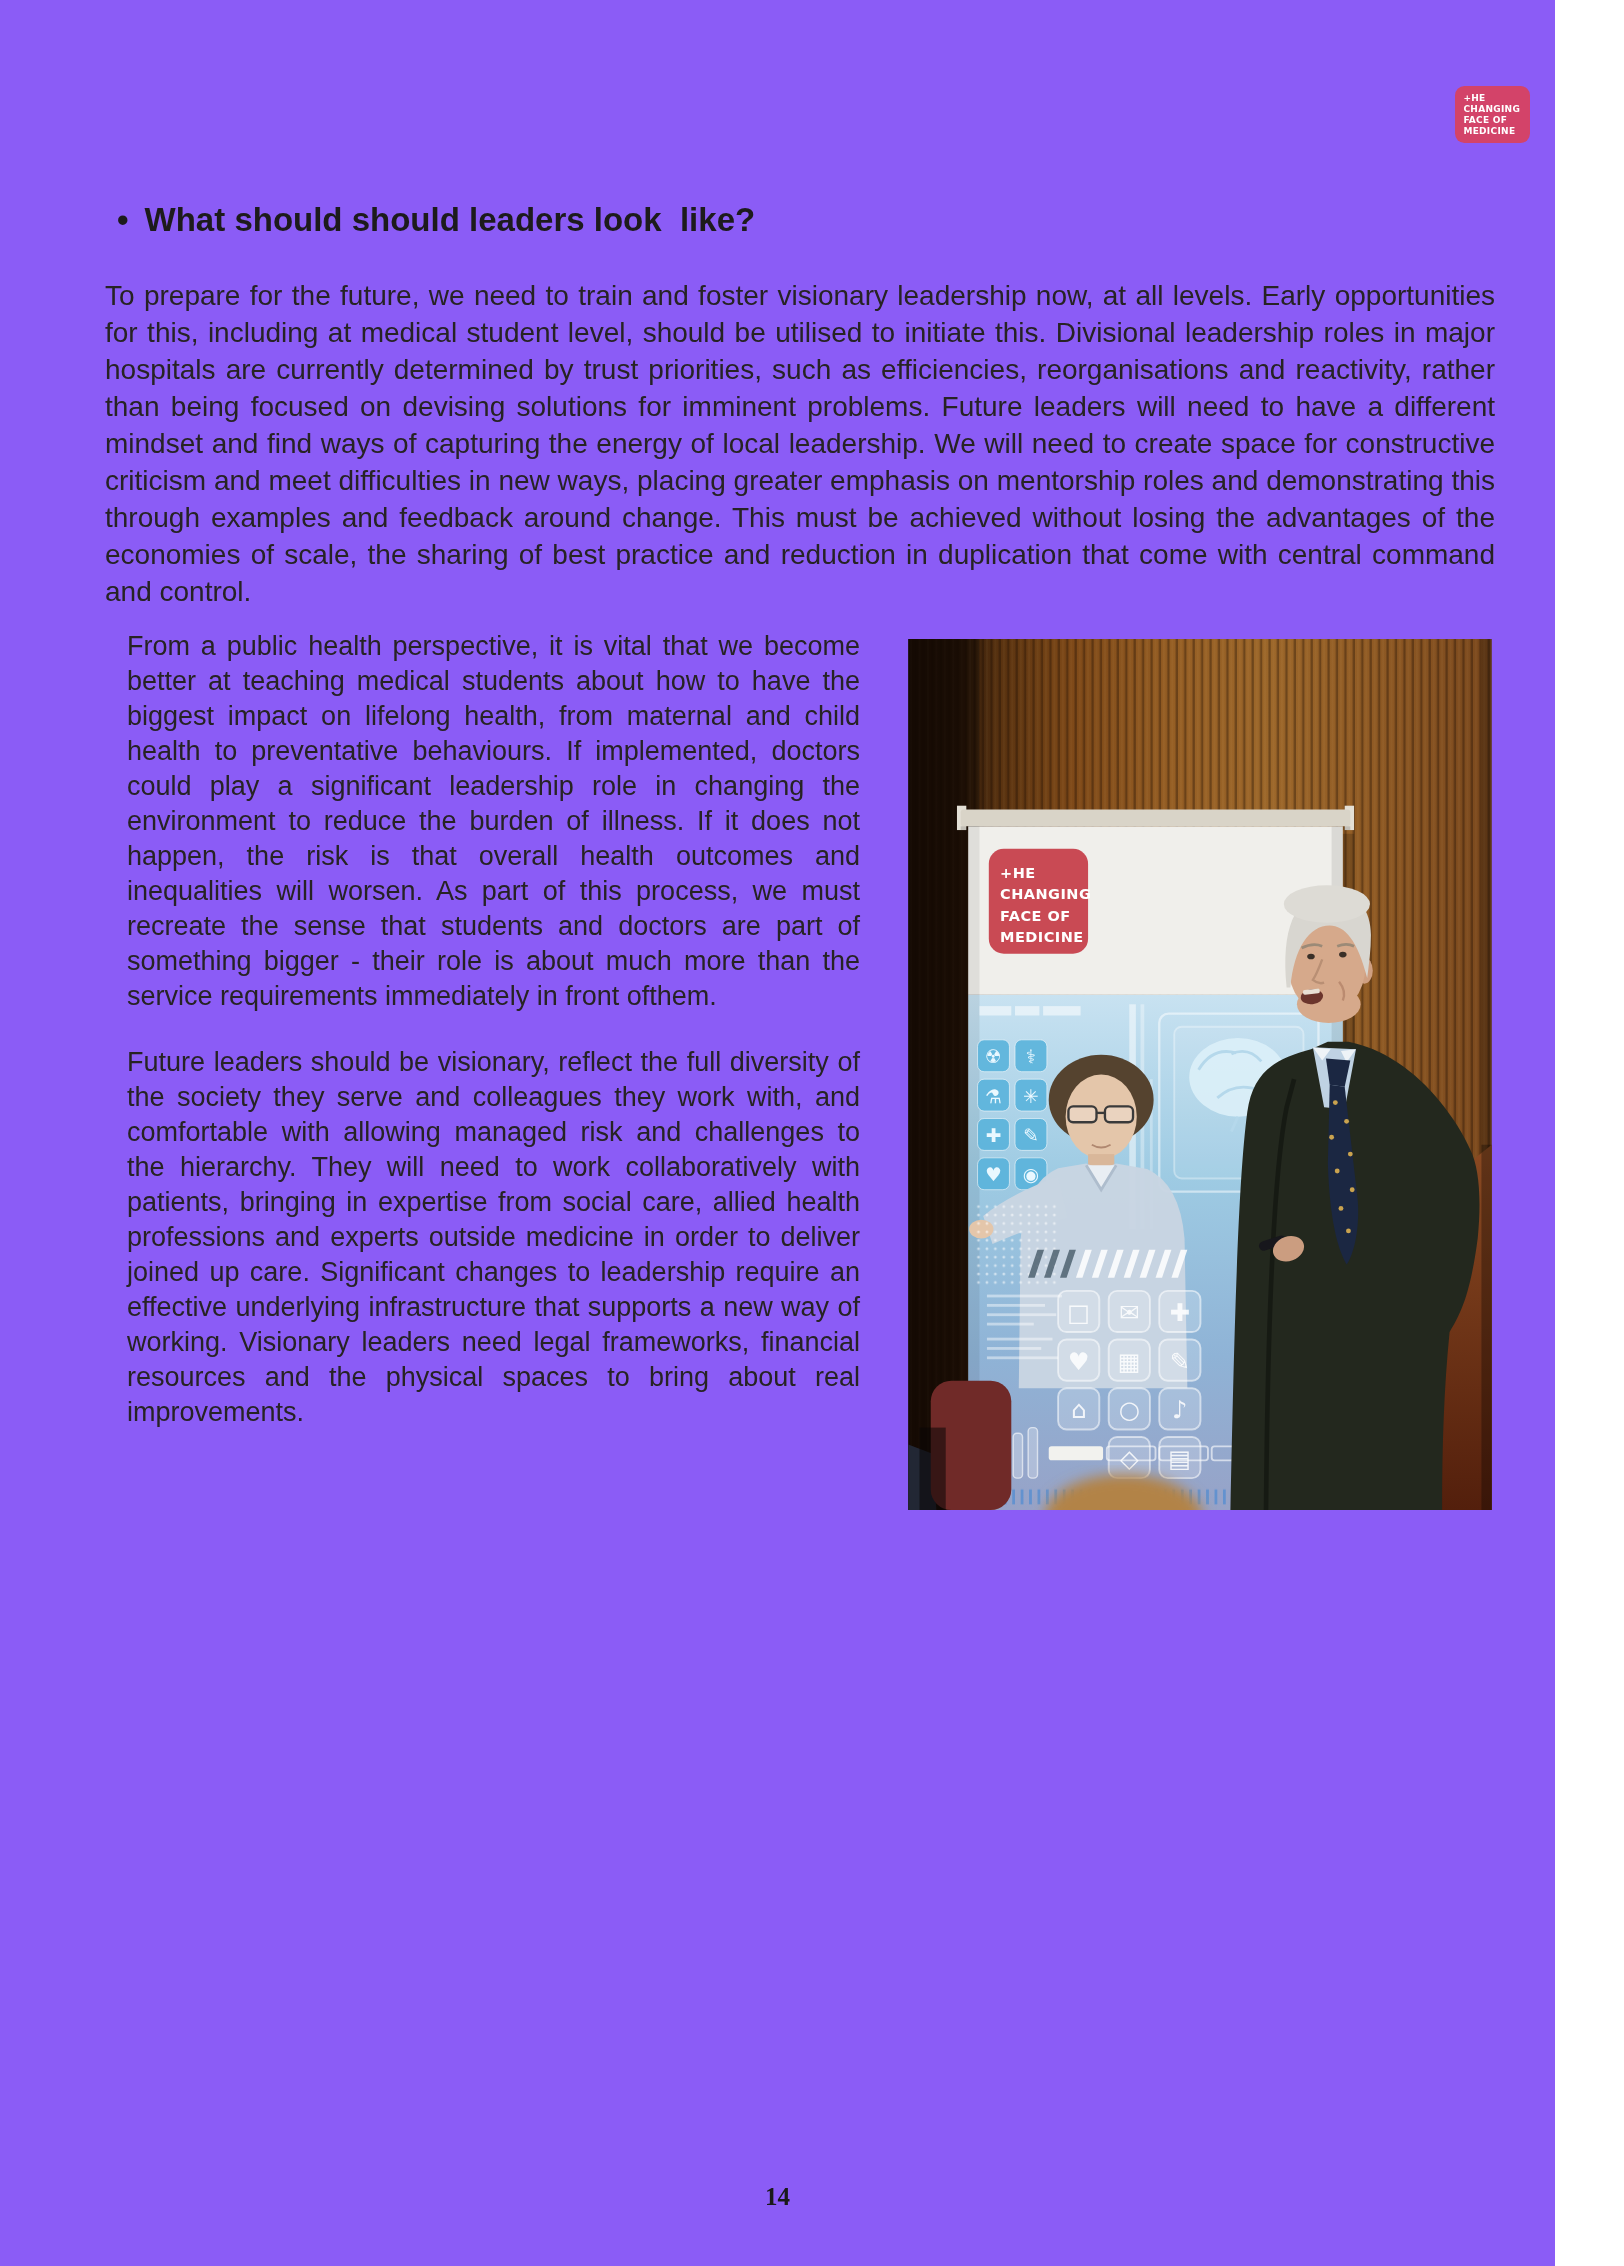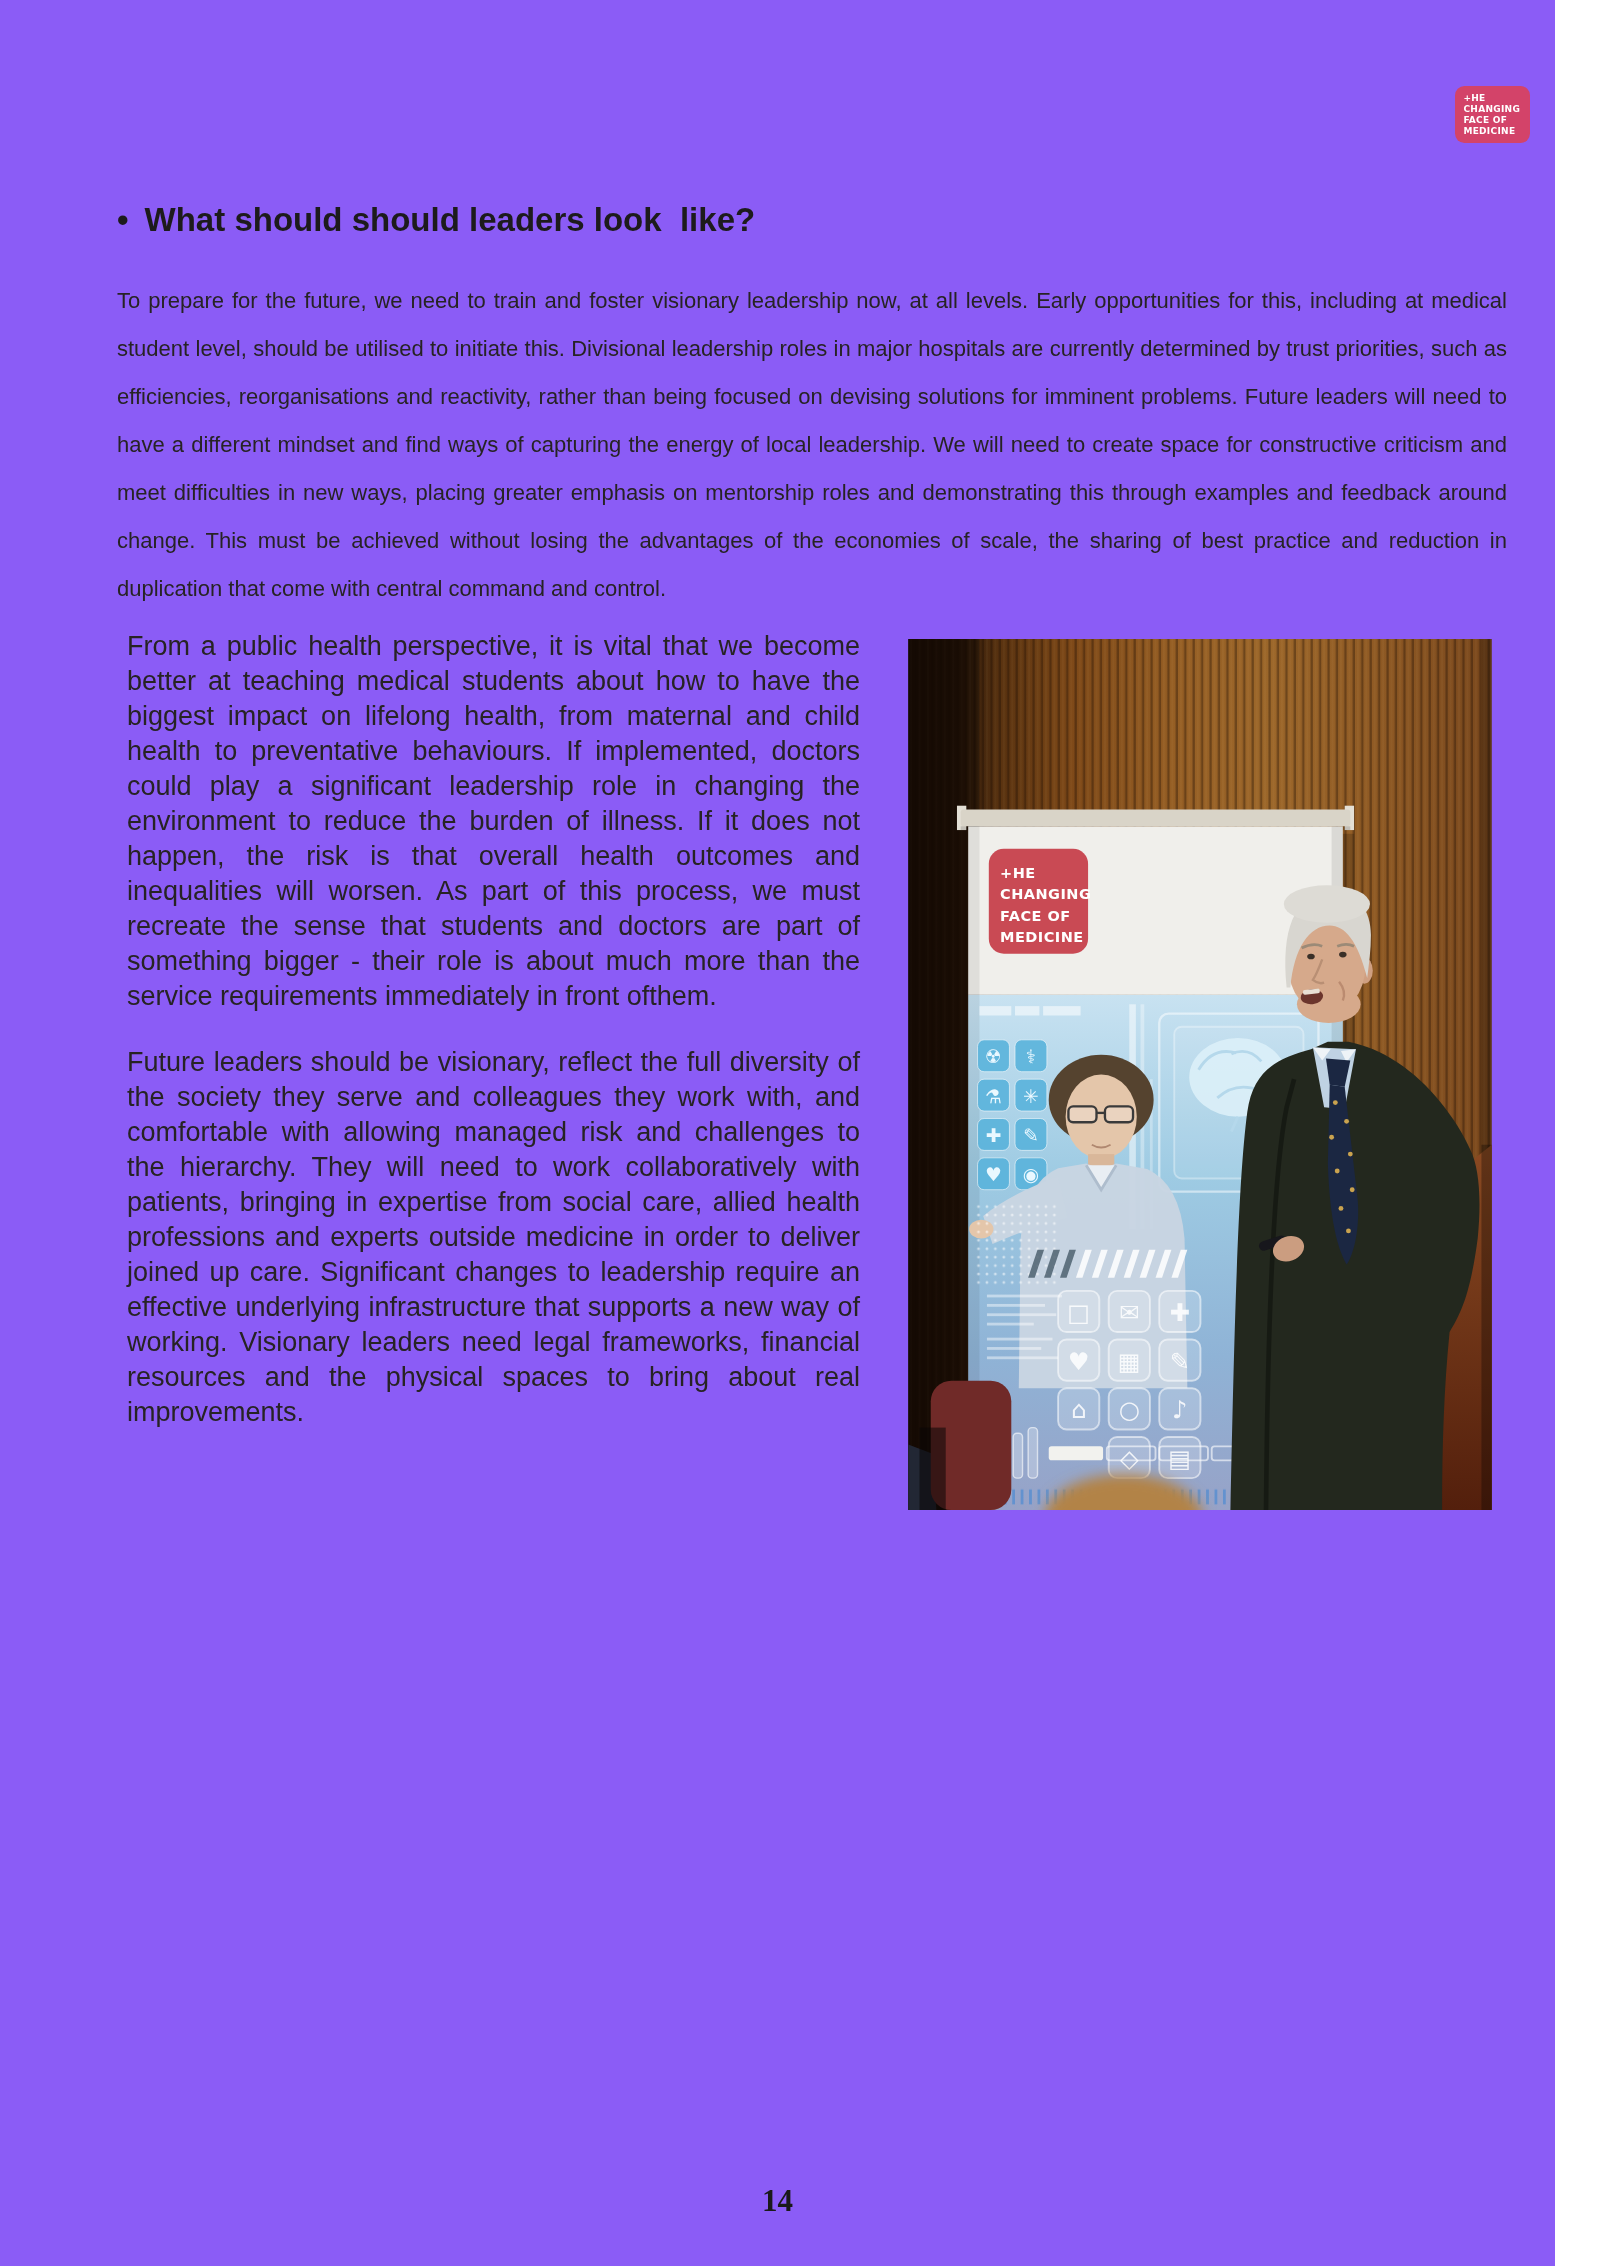--- a/index.html
+++ b/index.html
@@ -25,40 +25,40 @@
   
   .heading{
     position:absolute;left:117px;top:199px;width:1218px;
     font-weight:bold;font-size:33px;line-height:41px;color:#1d1b1c;
     display:flex;align-items:baseline;
   }
   .heading .bullet{margin-right:16px;}
   .heading .heading-text{white-space:pre-wrap;}
   
   .intro{
-    position:absolute;left:117px;top:277px;width:1390px;
-    font-size:22px;line-height:48px;text-align:justify;
+    position:absolute;left:105px;top:277px;width:1390px;
+    font-size:28px;line-height:37px;text-align:justify;
   }
   
   .left-col{
     position:absolute;left:117px;top:629px;width:733px;
     font-size:27px;line-height:35px;text-align:justify;margin-left:10px;
   }
   .left-col p{margin:0;}
   .left-col p + p{margin-top:31px;}
   
   .photo{
     position:absolute;left:908px;top:639px;width:584px;height:871px;
   }
   .photo svg{display:block;font-family:"DejaVu Sans",sans-serif;}
   
   .page-number{
     position:absolute;left:0;right:0;top:2183px;text-align:center;
     font-family:"Liberation Serif","DejaVu Serif",serif;
-    font-weight:bold;font-size:31px;color:#1a1a1a;
+    font-weight:bold;font-size:25px;color:#1a1a1a;
   }
 </style>
 </head>
 <body>
 
 <div class="page">
 
   <div class="header-logo">
     <div class="logo-line">+HE</div>
     <div class="logo-line">CHANGING</div>

